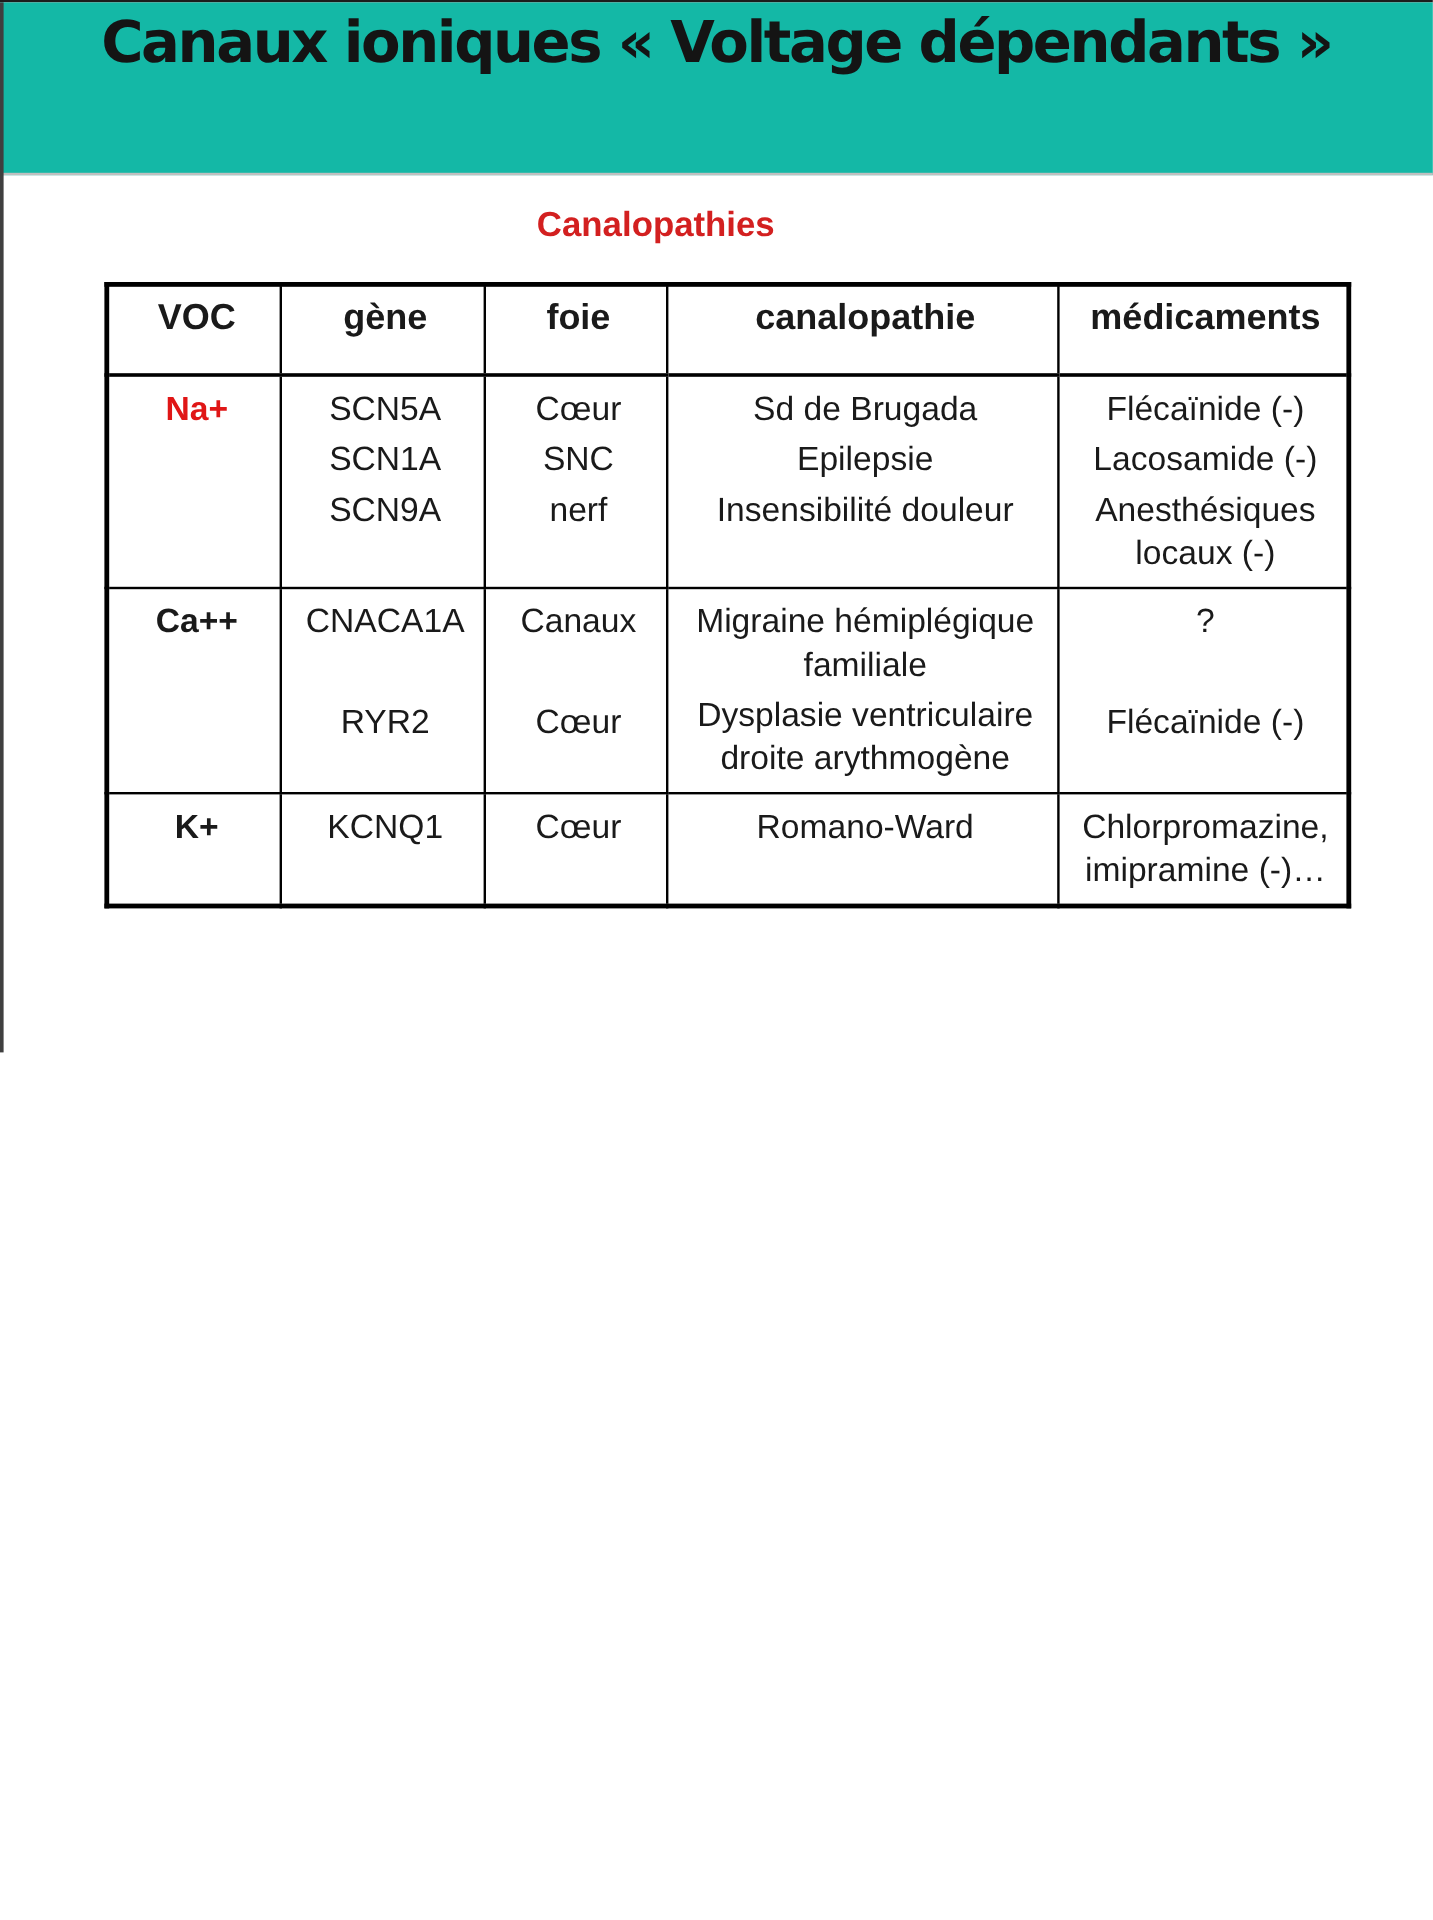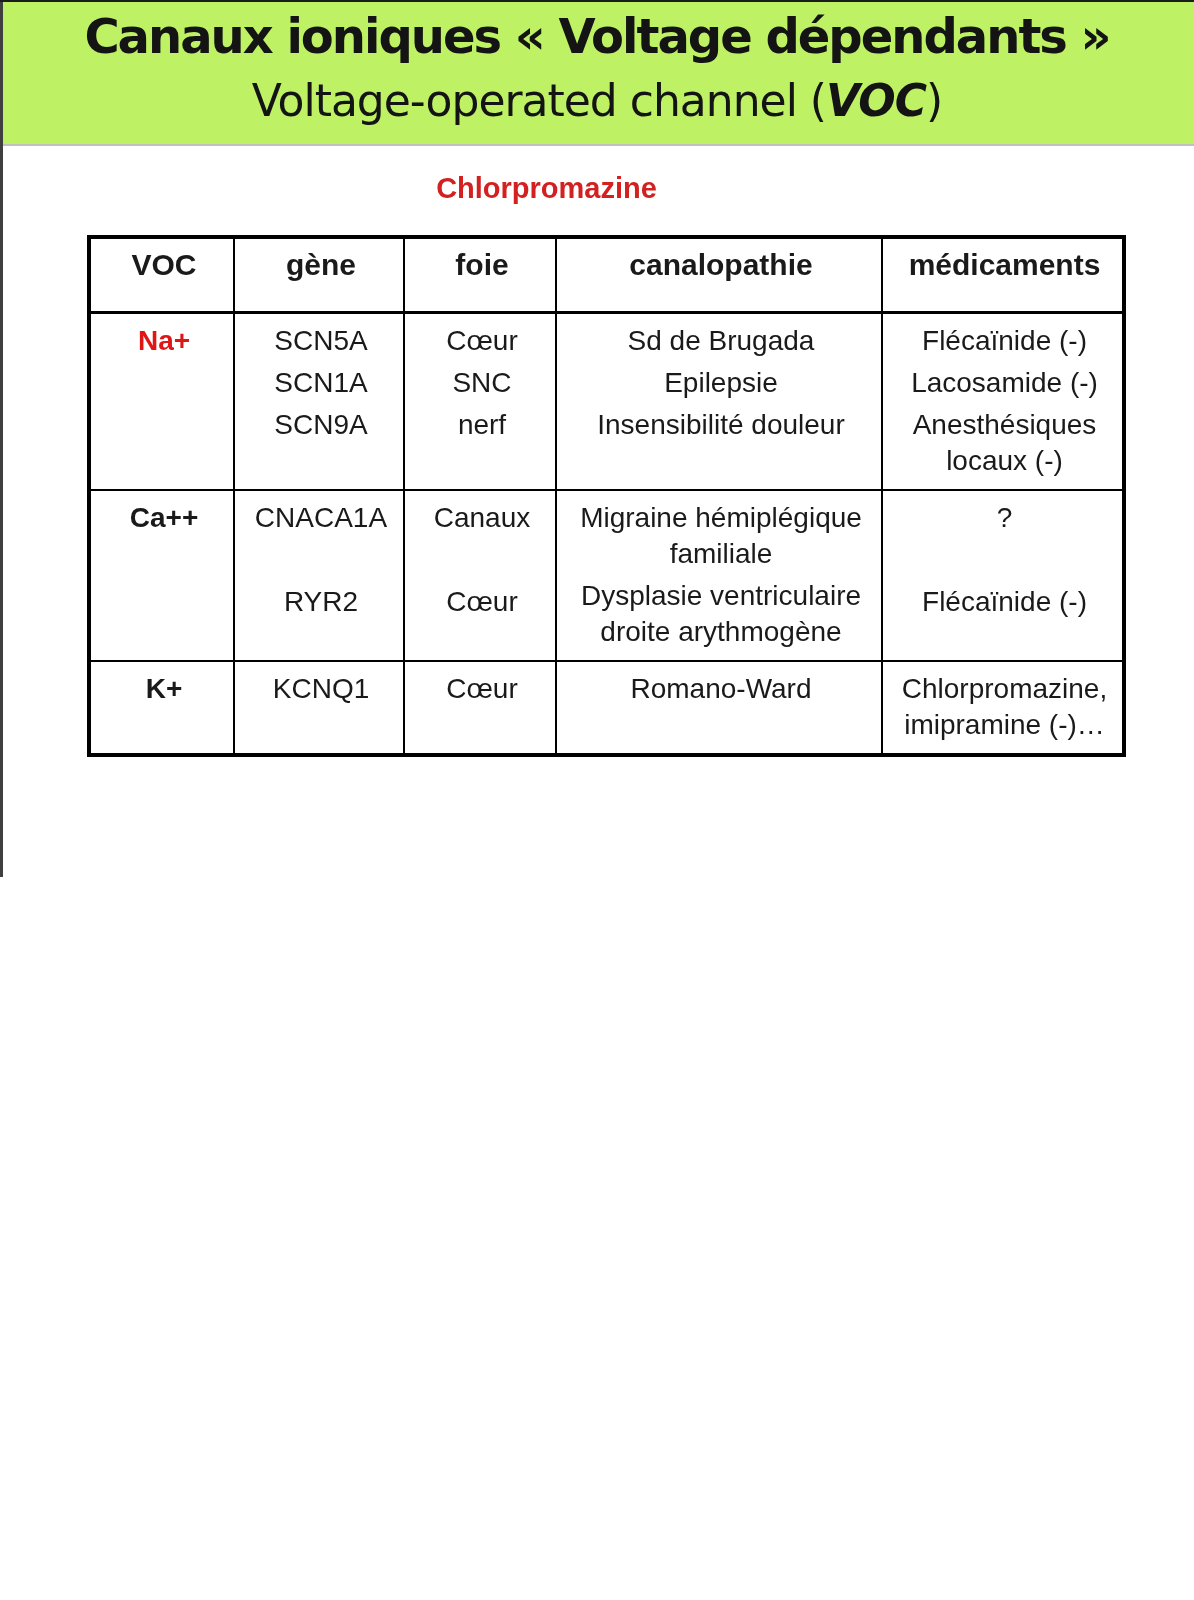--- a/index.html
+++ b/index.html
@@ -104,26 +104,25 @@
   .col-tissu { width: 152px; }
   .col-canalopathie { width: 326px; }
   .col-medicaments { width: 242px; }
 </style>
 </head>
 <body>
 
 <div class="page">
   <div class="left-rule"></div>
 
-  <div class="banner" style="background: #bef264;">
+  <div class="banner" style="background: #14b8a6;">
     <div class="title-line1">Canaux ioniques « Voltage dépendants »</div>
-    <div class="title-line2"><span>Voltage-operated channel (</span><span class="voc-emph">VOC</span><span>)</span></div>
   </div>
 
-  <div class="section-heading" style="color: rgb(211, 32, 32);">Chlorpromazine</div>
+  <div class="section-heading" style="color: rgb(211, 32, 32);">Canalopathies</div>
 
   <table class="canalo">
     <colgroup>
       <col class="col-voc">
       <col class="col-gene">
       <col class="col-tissu">
       <col class="col-canalopathie">
       <col class="col-medicaments">
     </colgroup>
     <thead>

